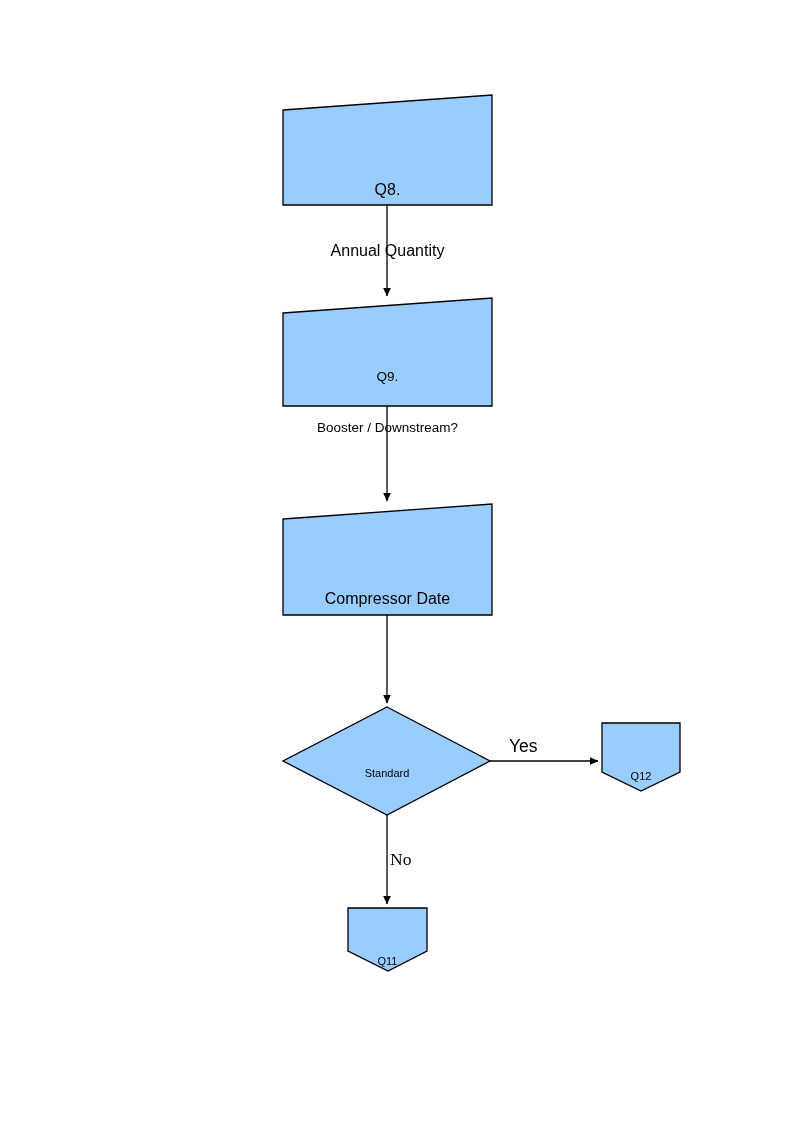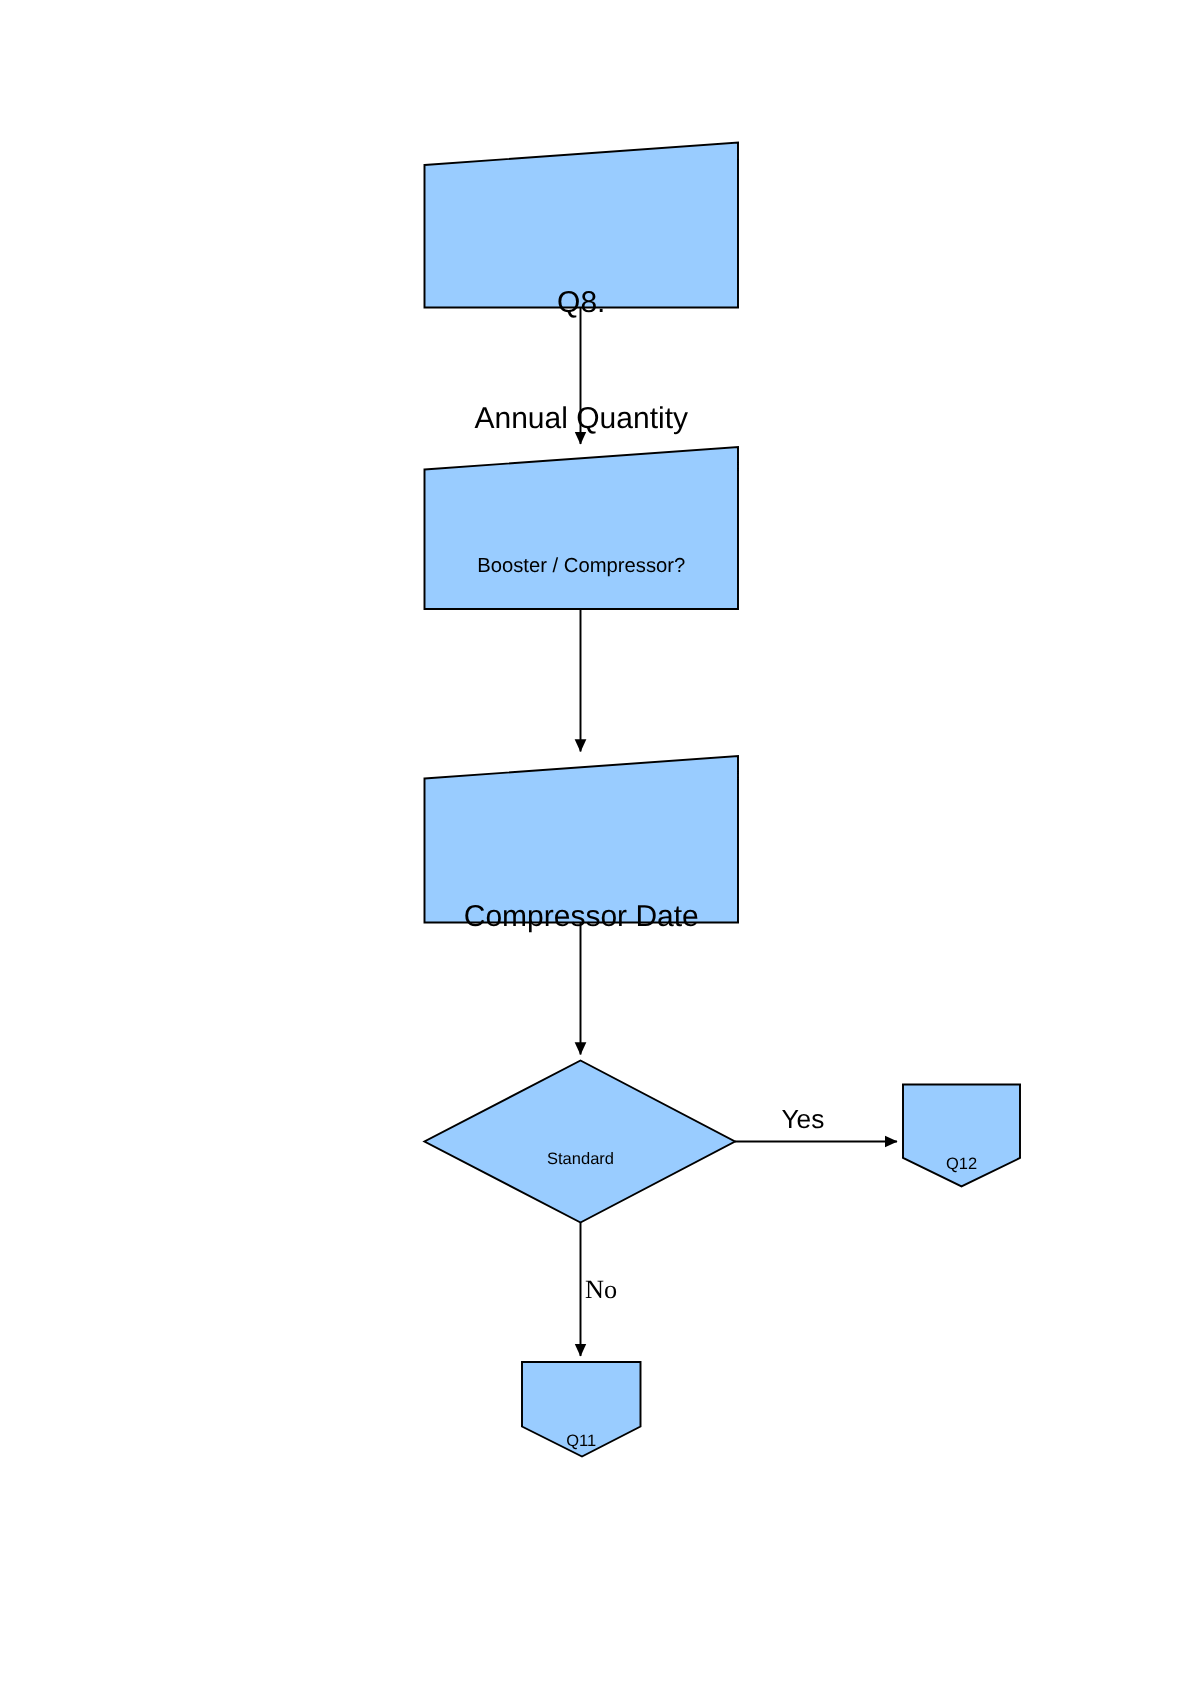--- a/index.html
+++ b/index.html
@@ -25,21 +25,21 @@
   }
   .node-label {
     position: absolute;
     text-align: center;
     color: #000000;
     white-space: pre;
     line-height: 1.28;
     pointer-events: none;
     font-family: "Liberation Sans", sans-serif;
   }
-  .node-label.big   { font-size: 20px; }
+  .node-label.big   { font-size: 16px; }
   .node-label.mid   { font-size: 11px; }
   .node-label.small { font-size: 13.5px; }
   .edge-label {
     position: absolute;
     color: #000000;
     font-size: 17.5px;
     white-space: pre;
     font-family: "Liberation Sans", sans-serif;
     pointer-events: none;
   }
@@ -87,34 +87,35 @@
 
   <polygon points="348,908 427,908 427,951 388,971 348,951" fill="#99ccff" stroke="#000000" stroke-width="1.3"></polygon>
 </svg>
 
 <div class="node-label big" style="left:283px; top:139px; width:209px;">
   <span class="lbl-line">Q8.</span>
   <span class="lbl-line">Annual Quantity</span>
 </div>
 
 <div class="node-label small" style="left:283px; top:333px; width:209px;">
-  <span class="lbl-line">Booster / Compressor?</span>
+  <span class="lbl-line">Q9.</span>
+  <span class="lbl-line">Booster / Downstream?</span>
 </div>
 
 <div class="node-label big" style="left:283px; top:548px; width:209px;">
   <span class="lbl-line">Compressor Date</span>
 </div>
 
 <div class="node-label mid" style="left:297px; top:738px; width:180px;">
   <span class="lbl-line">Standard</span>
 </div>
 
 <div class="node-label mid" style="left:602px; top:741px; width:78px;">
   <span class="lbl-line">Q12</span>
 </div>
 
 <div class="node-label mid" style="left:348px; top:926px; width:79px;">
   <span class="lbl-line">Q11</span>
 </div>
 
-<div class="edge-label" style="left:521px; top:736px;">Yes</div>
+<div class="edge-label" style="left:509px; top:736px;">Yes</div>
 
 <div class="edge-label" style="left:390px; top:849px;font-family:Liberation Serif, serif;">No</div>
 
 </body></html>

